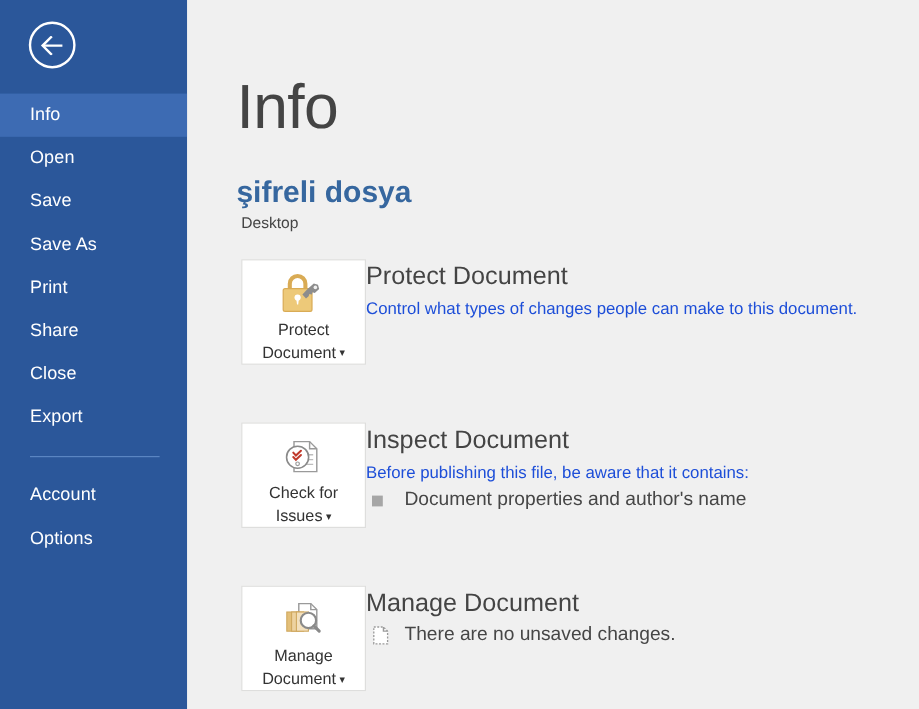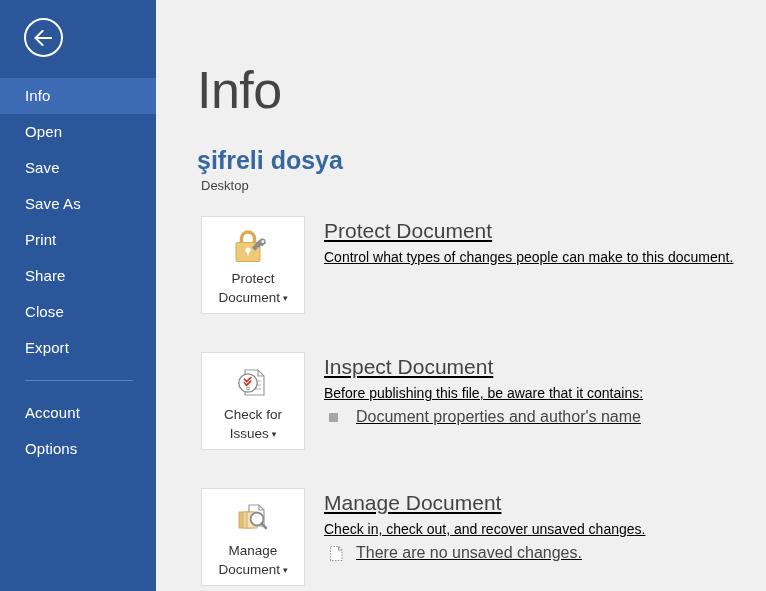--- a/index.html
+++ b/index.html
@@ -120,21 +120,21 @@
     left: 45px;
   }
   .sec-protect  { top: 216px; }
   .sec-inspect  { top: 352px; }
   .sec-manage   { top: 488px; }
 
   .sec-row { display: flex; align-items: flex-start; }
 
   .big-btn {
     width: 104px;
-    height: 98px;
+    height: 88px;
     background: #ffffff;
     border: 1px solid #dededd;
     box-sizing: border-box;
     display: flex;
     flex-direction: column;
     align-items: center;
     cursor: pointer;
     flex: 0 0 104px;
   }
   .big-btn .bico {
@@ -154,34 +154,32 @@
   }
   .caret {
     display: inline-block;
     margin-left: 3px;
     font-size: 9px;
     vertical-align: middle;
     color: #333;
   }
 
   .sec-text {
-    margin-left: 19px;
     padding-top: 2px;
-    text-decoration: underline;
   }
   .sec-head {
     font-size: 21px;
     font-weight: 400;
     color: #444444;
     line-height: 26px;
     white-space: nowrap;
   }
   .sec-desc {
     font-size: 14px;
-    color: #000000;
+    color: #1d4ed8;
     line-height: 22px;
     margin-top: 2px;
     white-space: nowrap;
   }
   .bullets { margin-top: 2px; }
   .bullet-row {
     display: flex;
     align-items: center;
     height: 22px;
   }
@@ -332,21 +330,20 @@
 
               <circle cx="26" cy="21" r="6.4" fill="#ffffff" stroke="#8a8a8a" stroke-width="1.8"></circle>
               <path d="M30.6 25.6 L35 30" stroke="#8a8a8a" stroke-width="2.6" stroke-linecap="round"></path>
             </svg>
           </div>
           <div class="blabel">Manage</div>
           <div class="blabel"><span>Document</span><span class="caret">▾</span></div>
         </div>
         <div class="sec-text">
           <div class="sec-head">Manage Document</div>
-          <div class="sec-desc">Check in, check out, and recover unsaved changes.</div>
           <div class="bullets">
             <div class="bullet-row">
               <span class="bullet-ico">
                 <svg width="15" height="17" viewBox="0 0 15 17">
                   <path d="M1.5 1.5 H9.5 L13 5 V15.5 H1.5 Z" fill="#ffffff" stroke="#9a9a9a" stroke-width="1.1" stroke-dasharray="1.6 1.3"></path>
                   <path d="M9.5 1.5 V5 H13" fill="none" stroke="#9a9a9a" stroke-width="1.1"></path>
                 </svg>
               </span>
               <span class="bullet-text">There are no unsaved changes.</span>
             </div>

